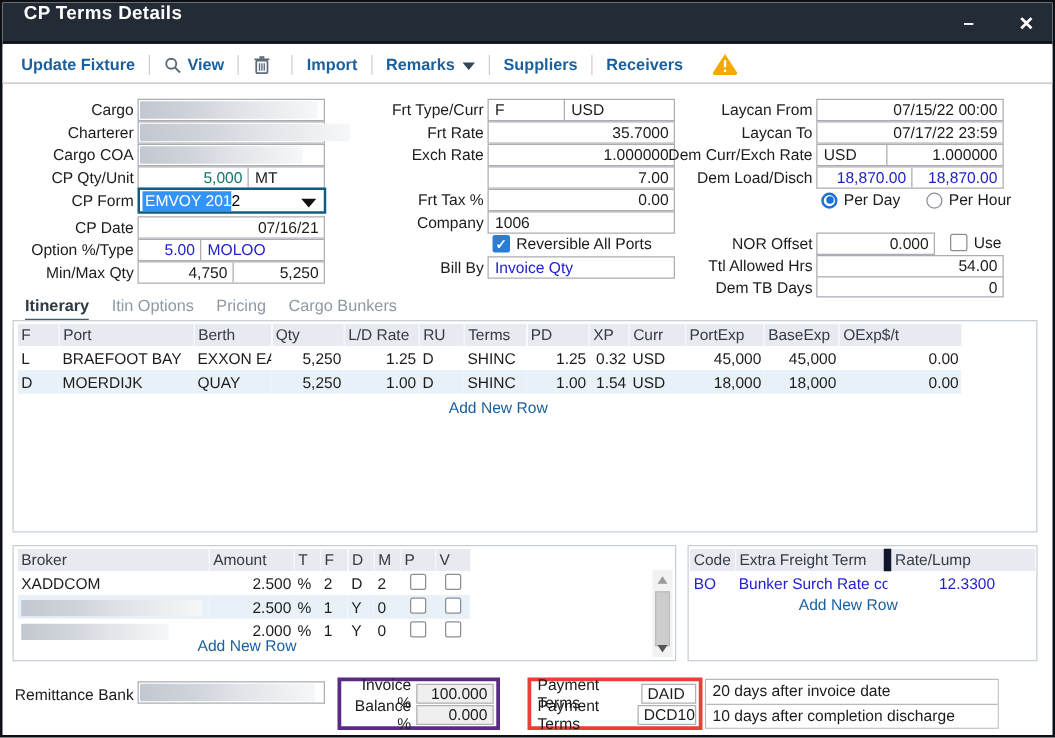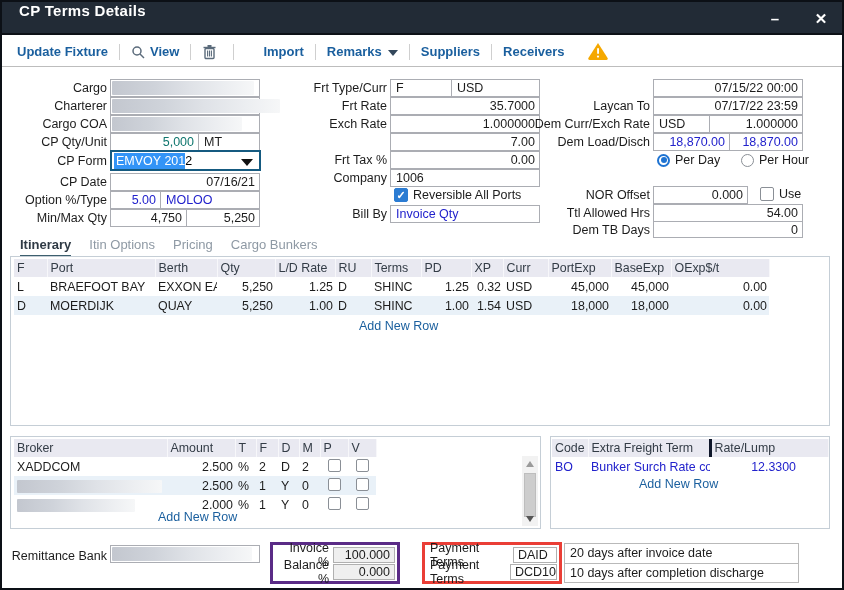--- a/index.html
+++ b/index.html
@@ -116,21 +116,21 @@
       <svg width="15" height="16" viewBox="0 0 15 16">
           <rect x="3" y="4.5" width="9" height="10" rx="1" fill="none" stroke="#5b6b7b" stroke-width="1.4"></rect>
           <line x1="1.5" y1="3.5" x2="13.5" y2="3.5" stroke="#5b6b7b" stroke-width="1.4"></line>
           <rect x="5.5" y="1" width="4" height="2" fill="#5b6b7b"></rect>
           <line x1="5.6" y1="6.5" x2="5.6" y2="12.5" stroke="#5b6b7b" stroke-width="1.1"></line>
           <line x1="7.5" y1="6.5" x2="7.5" y2="12.5" stroke="#5b6b7b" stroke-width="1.1"></line>
           <line x1="9.4" y1="6.5" x2="9.4" y2="12.5" stroke="#5b6b7b" stroke-width="1.1"></line>
         </svg>
     </span>
     <span class="tb-sep"></span>
-    <span class="tb-link" style="margin-left:18px;">Import</span>
+    <span class="tb-link" style="margin-left:0;">Import</span>
     <span class="tb-sep"></span>
     <span class="tb-link">
       <span>Remarks</span><span class="caret-down"></span>
     </span>
     <span class="tb-sep"></span>
     <span class="tb-link">Suppliers</span>
     <span class="tb-sep"></span>
     <span class="tb-link">Receivers</span>
     <span class="warn-wrap">
       <svg width="22" height="19" viewBox="0 0 22 19">
@@ -220,20 +220,21 @@
   <div style="position:absolute;left:392px;top:186px;display:flex;align-items:center;">
     <span class="cb on">✓</span>
     <span class="inline-lab">Reversible All Ports</span>
   </div>
 
   <div class="lbl" style="left:240px;top:203px;width:145px;">Bill By</div>
   <div class="field" style="left:388px;top:203px;width:150px;">
     <span class="cell l blue" style="flex:1;">Invoice Qty</span>
   </div>
 
+  <div class="lbl" style="left:500px;top:77px;width:148px;">Laycan From</div>
   <div class="field" style="left:651px;top:77px;width:150px;">
     <span class="cell r" style="flex:1;">07/15/22 00:00</span>
   </div>
 
   <div class="lbl" style="left:500px;top:95px;width:148px;">Laycan To</div>
   <div class="field" style="left:651px;top:95px;width:150px;">
     <span class="cell r" style="flex:1;">07/17/22 23:59</span>
   </div>
 
   <div class="lbl" style="left:500px;top:113px;width:148px;">Dem Curr/Exch Rate</div>
@@ -424,21 +425,21 @@
     <table class="grid" style="width:276px;margin:2px 0 0 1px;">
       <colgroup>
           <col style="width:36px">
           <col style="width:122px">
           <col style="width:118px">
         </colgroup>
       <tbody>
           <tr>
         <th>Code</th>
         <th style="border-left:1px solid #cfd4da;">Extra Freight Term</th>
-        <th style="border-left:3px solid #0f172a;">Rate/Lump</th>
+        <th style="border-left:6px solid #0f172a;">Rate/Lump</th>
       </tr>
       <tr>
         <td class="blue">BO</td>
         <td class="blue">Bunker Surch Rate com</td>
         <td class="blue r" style="padding-right:32px;">12.3300</td>
       </tr>
     </tbody>
       </table>
     <span class="addrow" style="left:88px;top:40px;">Add New Row</span>
   </div>

